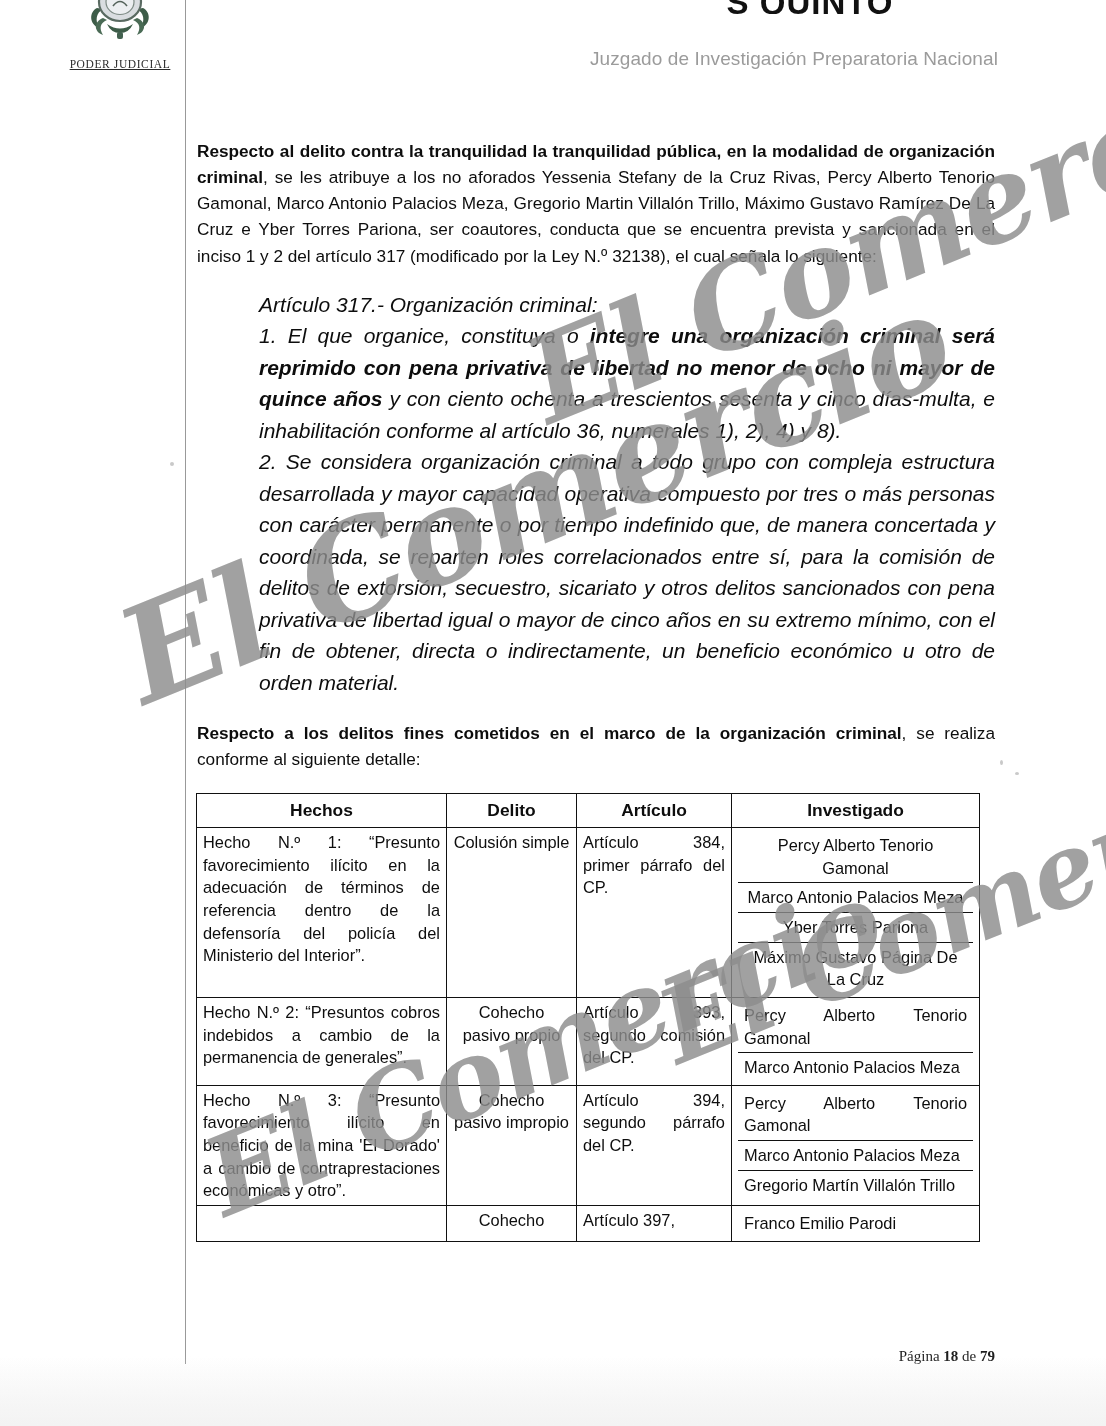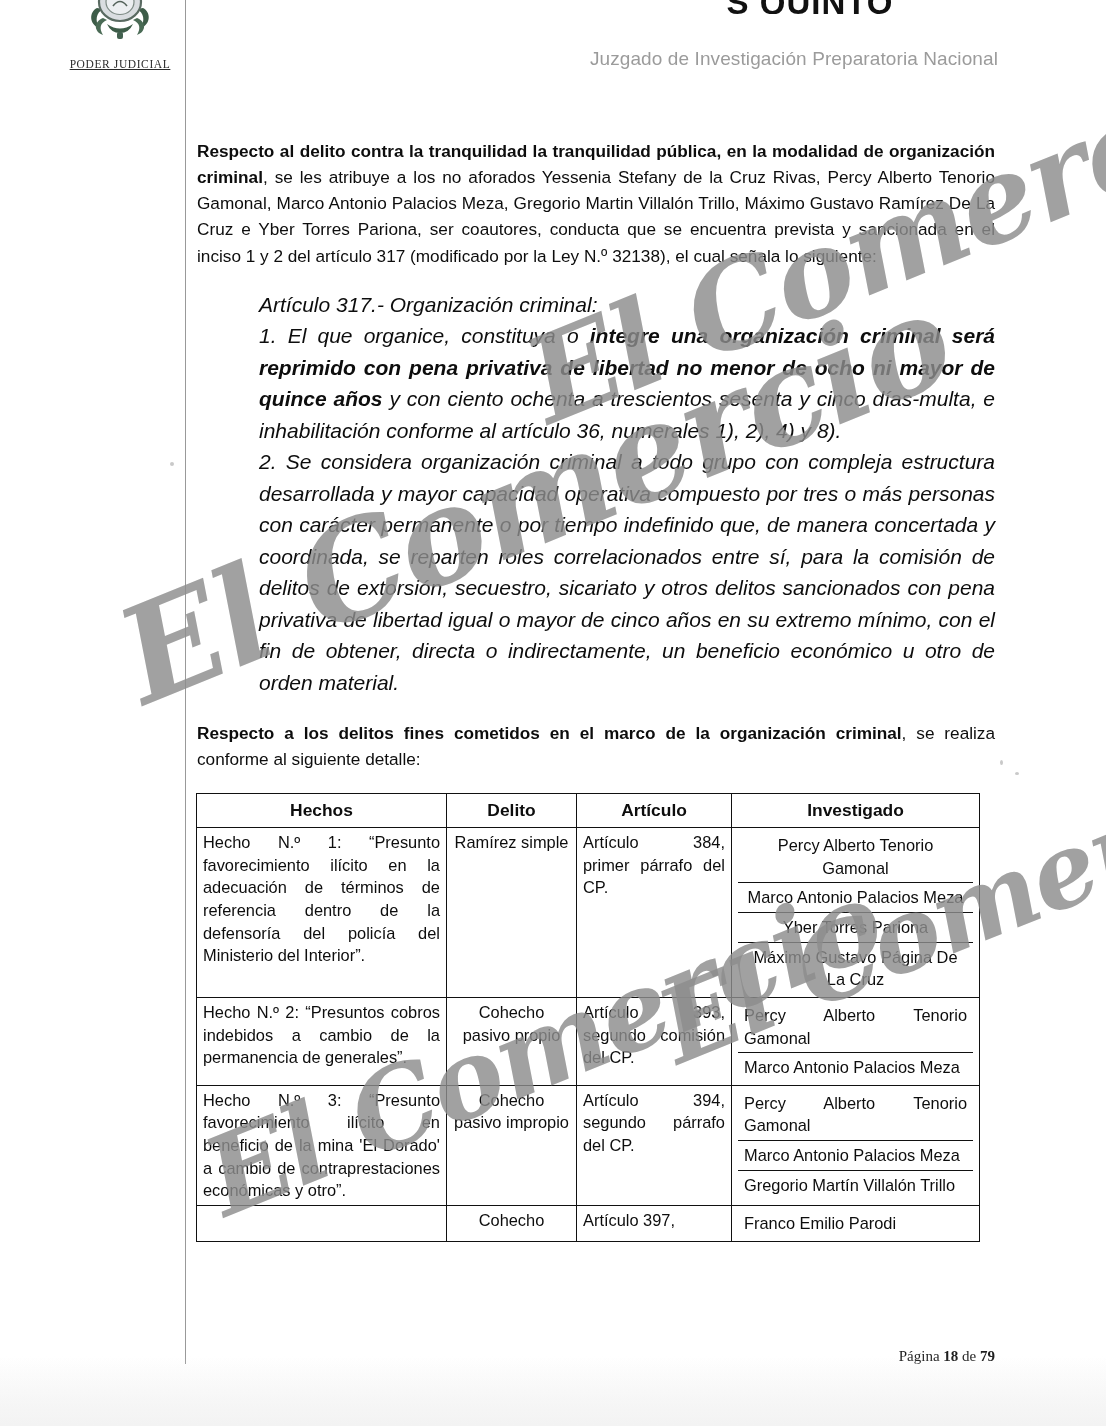--- a/index.html
+++ b/index.html
@@ -296,21 +296,21 @@
           <th>Hechos</th>
           <th>Delito</th>
           <th>Artículo</th>
           <th>Investigado</th>
         </tr>
       </thead>
       <tbody>
 
         <tr>
           <td class="hechos">Hecho N.º 1: “Presunto favorecimiento ilícito en la adecuación de términos de referencia dentro de la defensoría del policía del Ministerio del Interior”.</td>
-          <td class="delito">Ramírez simple</td>
+          <td class="delito">Colusión simple</td>
           <td class="articulo">Artículo 384, primer párrafo del CP.</td>
           <td class="investigado-host">
             <div class="inv-list">
               <div class="inv-item center">Percy Alberto Tenorio Gamonal</div>
               <div class="inv-item center">Marco Antonio Palacios Meza</div>
               <div class="inv-item center">Yber Torres Pariona</div>
               <div class="inv-item center">Máximo Gustavo Página De La Cruz</div>
             </div>
           </td>
         </tr>

